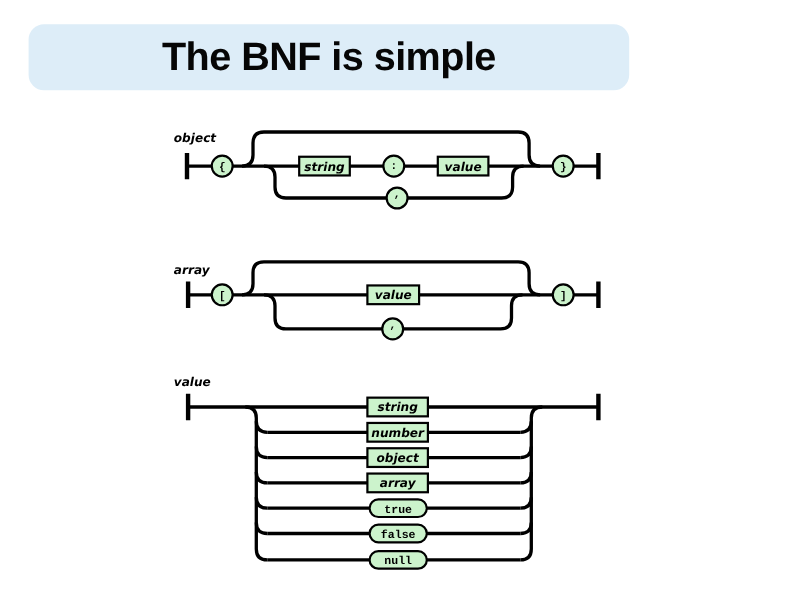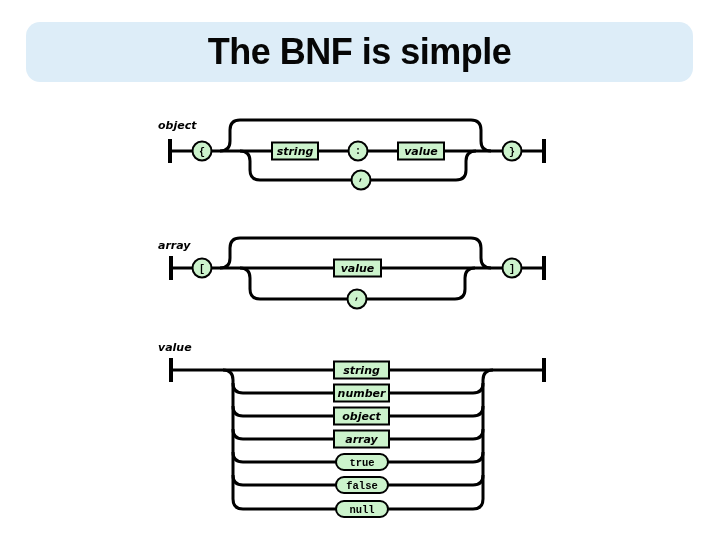--- a/index.html
+++ b/index.html
@@ -1,21 +1,21 @@
 <!DOCTYPE html>
 <html><head>
 <meta charset="utf-8">
 <style>
   html,body { margin:0; padding:0; }
   .slide {
     position:relative; width:720px; height:540px; background:#ffffff;
     overflow:hidden; font-family:"DejaVu Sans", sans-serif;
   }
   .titlebar {
-    position:absolute; left:26px; top:22px; width:667px; height:60px;
+    position:absolute; left:26px; top:22px; width:546px; height:60px;
     background:#ddedf8; border-radius:14px;
     display:flex; align-items:center; justify-content:center;
   }
   .titlebar h1 {
     margin:0; font-family:"Liberation Sans", sans-serif;
     font-size:36px; font-weight:bold; color:#060606; letter-spacing:-0.5px;
   }
   svg.rr { position:absolute; }
   #svg-object { left:150px; top:108px; }
   #svg-array  { left:150px; top:228px; }

